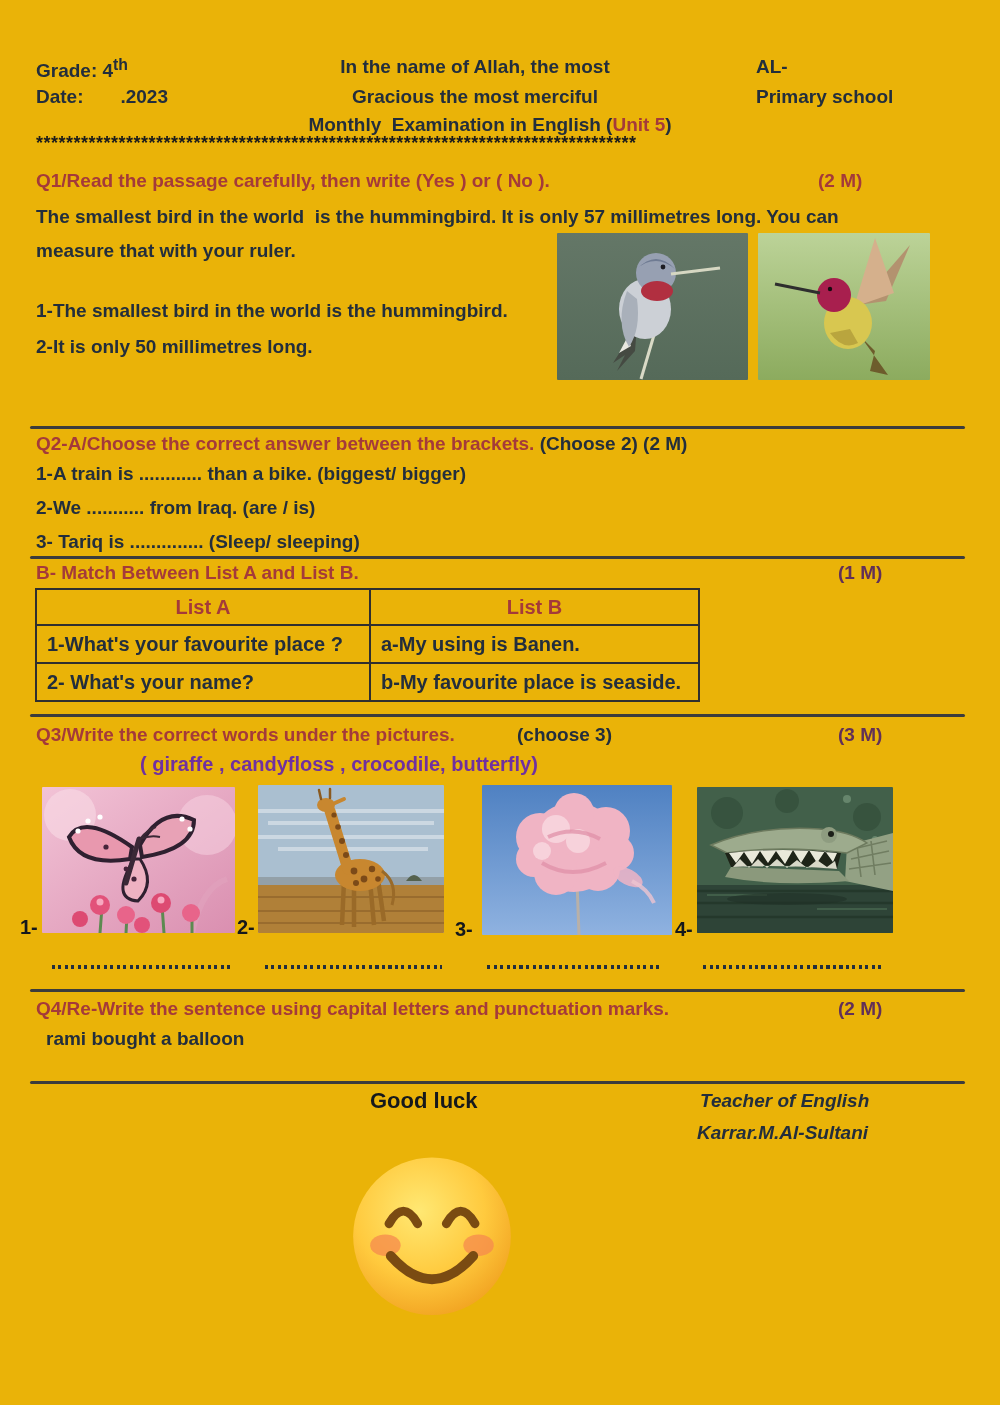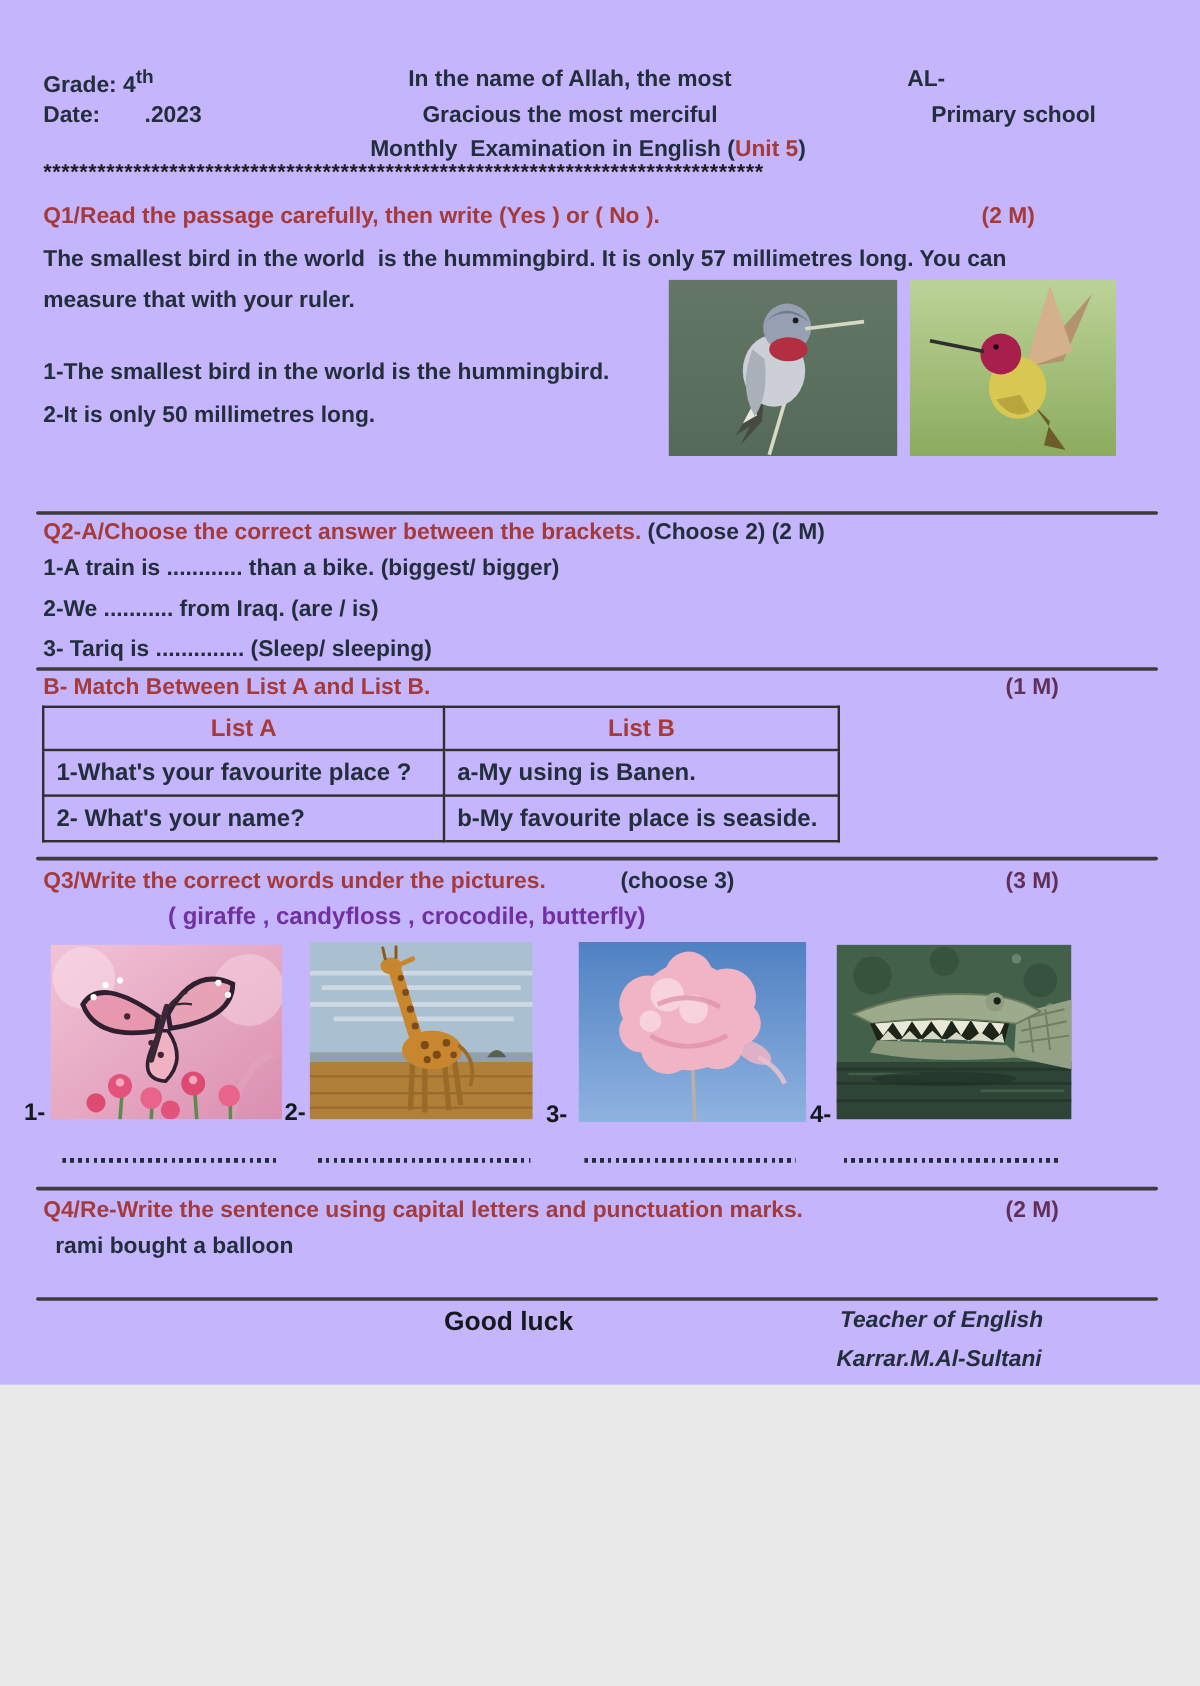--- a/index.html
+++ b/index.html
@@ -1,18 +1,18 @@
 <!DOCTYPE html>
 <html><head>
 <meta charset="utf-8">
 <style>
   html,body{margin:0;padding:0;background:#e9e9e9;}
   .page{
-    position:relative;width:1000px;height:1154px;overflow:hidden;
-    background:#c4b5fd;
+    position:relative;width:1000px;height:1405px;overflow:hidden;
+    background:#eab308;
     font-family:"Liberation Sans",sans-serif;
     font-weight:bold;color:#232e3c;font-size:19px;
   }
   .abs{position:absolute;}
   .red{color:#a43a3a;}
   .dark{color:#232e3c;}
   .purple{color:#7030a0;}
   .marks-purple{color:#613058;}
   .pre{white-space:pre;}
   .prewrap{white-space:pre-wrap;}
@@ -39,21 +39,21 @@
 <div class="page">
 
   <div class="abs dark" style="left:36px;top:56px;"><span>Grade: 4</span><sup>th</sup></div>
   <div class="abs dark pre" style="left:36px;top:86px;">Date:       .2023</div>
 
   <div class="abs dark center" style="left:240px;top:56px;width:470px;">In the name of Allah, the most</div>
   <div class="abs dark center" style="left:240px;top:86px;width:470px;">Gracious the most merciful</div>
   <div class="abs dark center pre" style="left:250px;top:114px;width:480px;"><span>Monthly  Examination in English (</span><span class="red">Unit 5</span><span>)</span></div>
 
   <div class="abs dark" style="left:756px;top:56px;">AL-</div>
-  <div class="abs dark" style="left:756px;top:86px;margin-left:20px;">Primary school</div>
+  <div class="abs dark" style="left:756px;top:86px;">Primary school</div>
 
   <div class="abs stars" style="left:36px;top:133px;width:920px;overflow:hidden;">********************************************************************************</div>
 
   <div class="abs red" style="left:36px;top:170px;">Q1/Read the passage carefully, then write (Yes ) or ( No ).</div>
   <div class="abs red" style="left:818px;top:170px;">(2 M)</div>
 
   <div class="abs dark prewrap" style="left:36px;top:200px;width:880px;line-height:34px;">The smallest bird in the world  is the hummingbird. It is only 57 millimetres long. You can measure that with your ruler.</div>
 
   <div class="abs dark" style="left:36px;top:300px;">1-The smallest bird in the world is the hummingbird.</div>
   <div class="abs dark" style="left:36px;top:336px;">2-It is only 50 millimetres long.</div>

